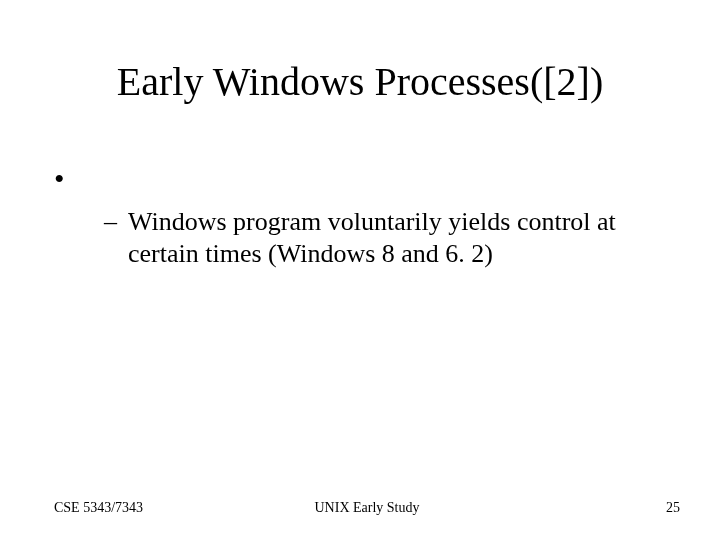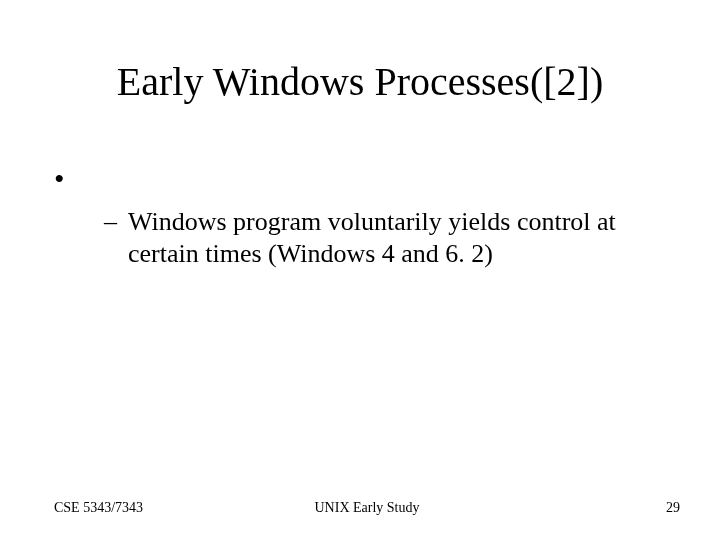--- a/index.html
+++ b/index.html
@@ -82,23 +82,23 @@
 <div class="slide">
 
   <div class="title">Early Windows Processes([2])</div>
 
   <div class="body">
     <div class="bullet-l1">
       <span class="marker">•</span>
     </div>
     <div class="bullet-l2">
       <span class="marker">–</span>
-      <span>Windows program voluntarily yields control at certain times (Windows 4 and 6. 2)</span>
+      <span>Windows program voluntarily yields control at certain times (Windows 8 and 6. 2)</span>
     </div>
   </div>
 
   <div class="footer">
     <span class="left">CSE 5343/7343</span>
     <span class="center">UNIX Early Study</span>
-    <span class="right">29</span>
+    <span class="right">25</span>
   </div>
 
 </div>
 
 </body></html>

